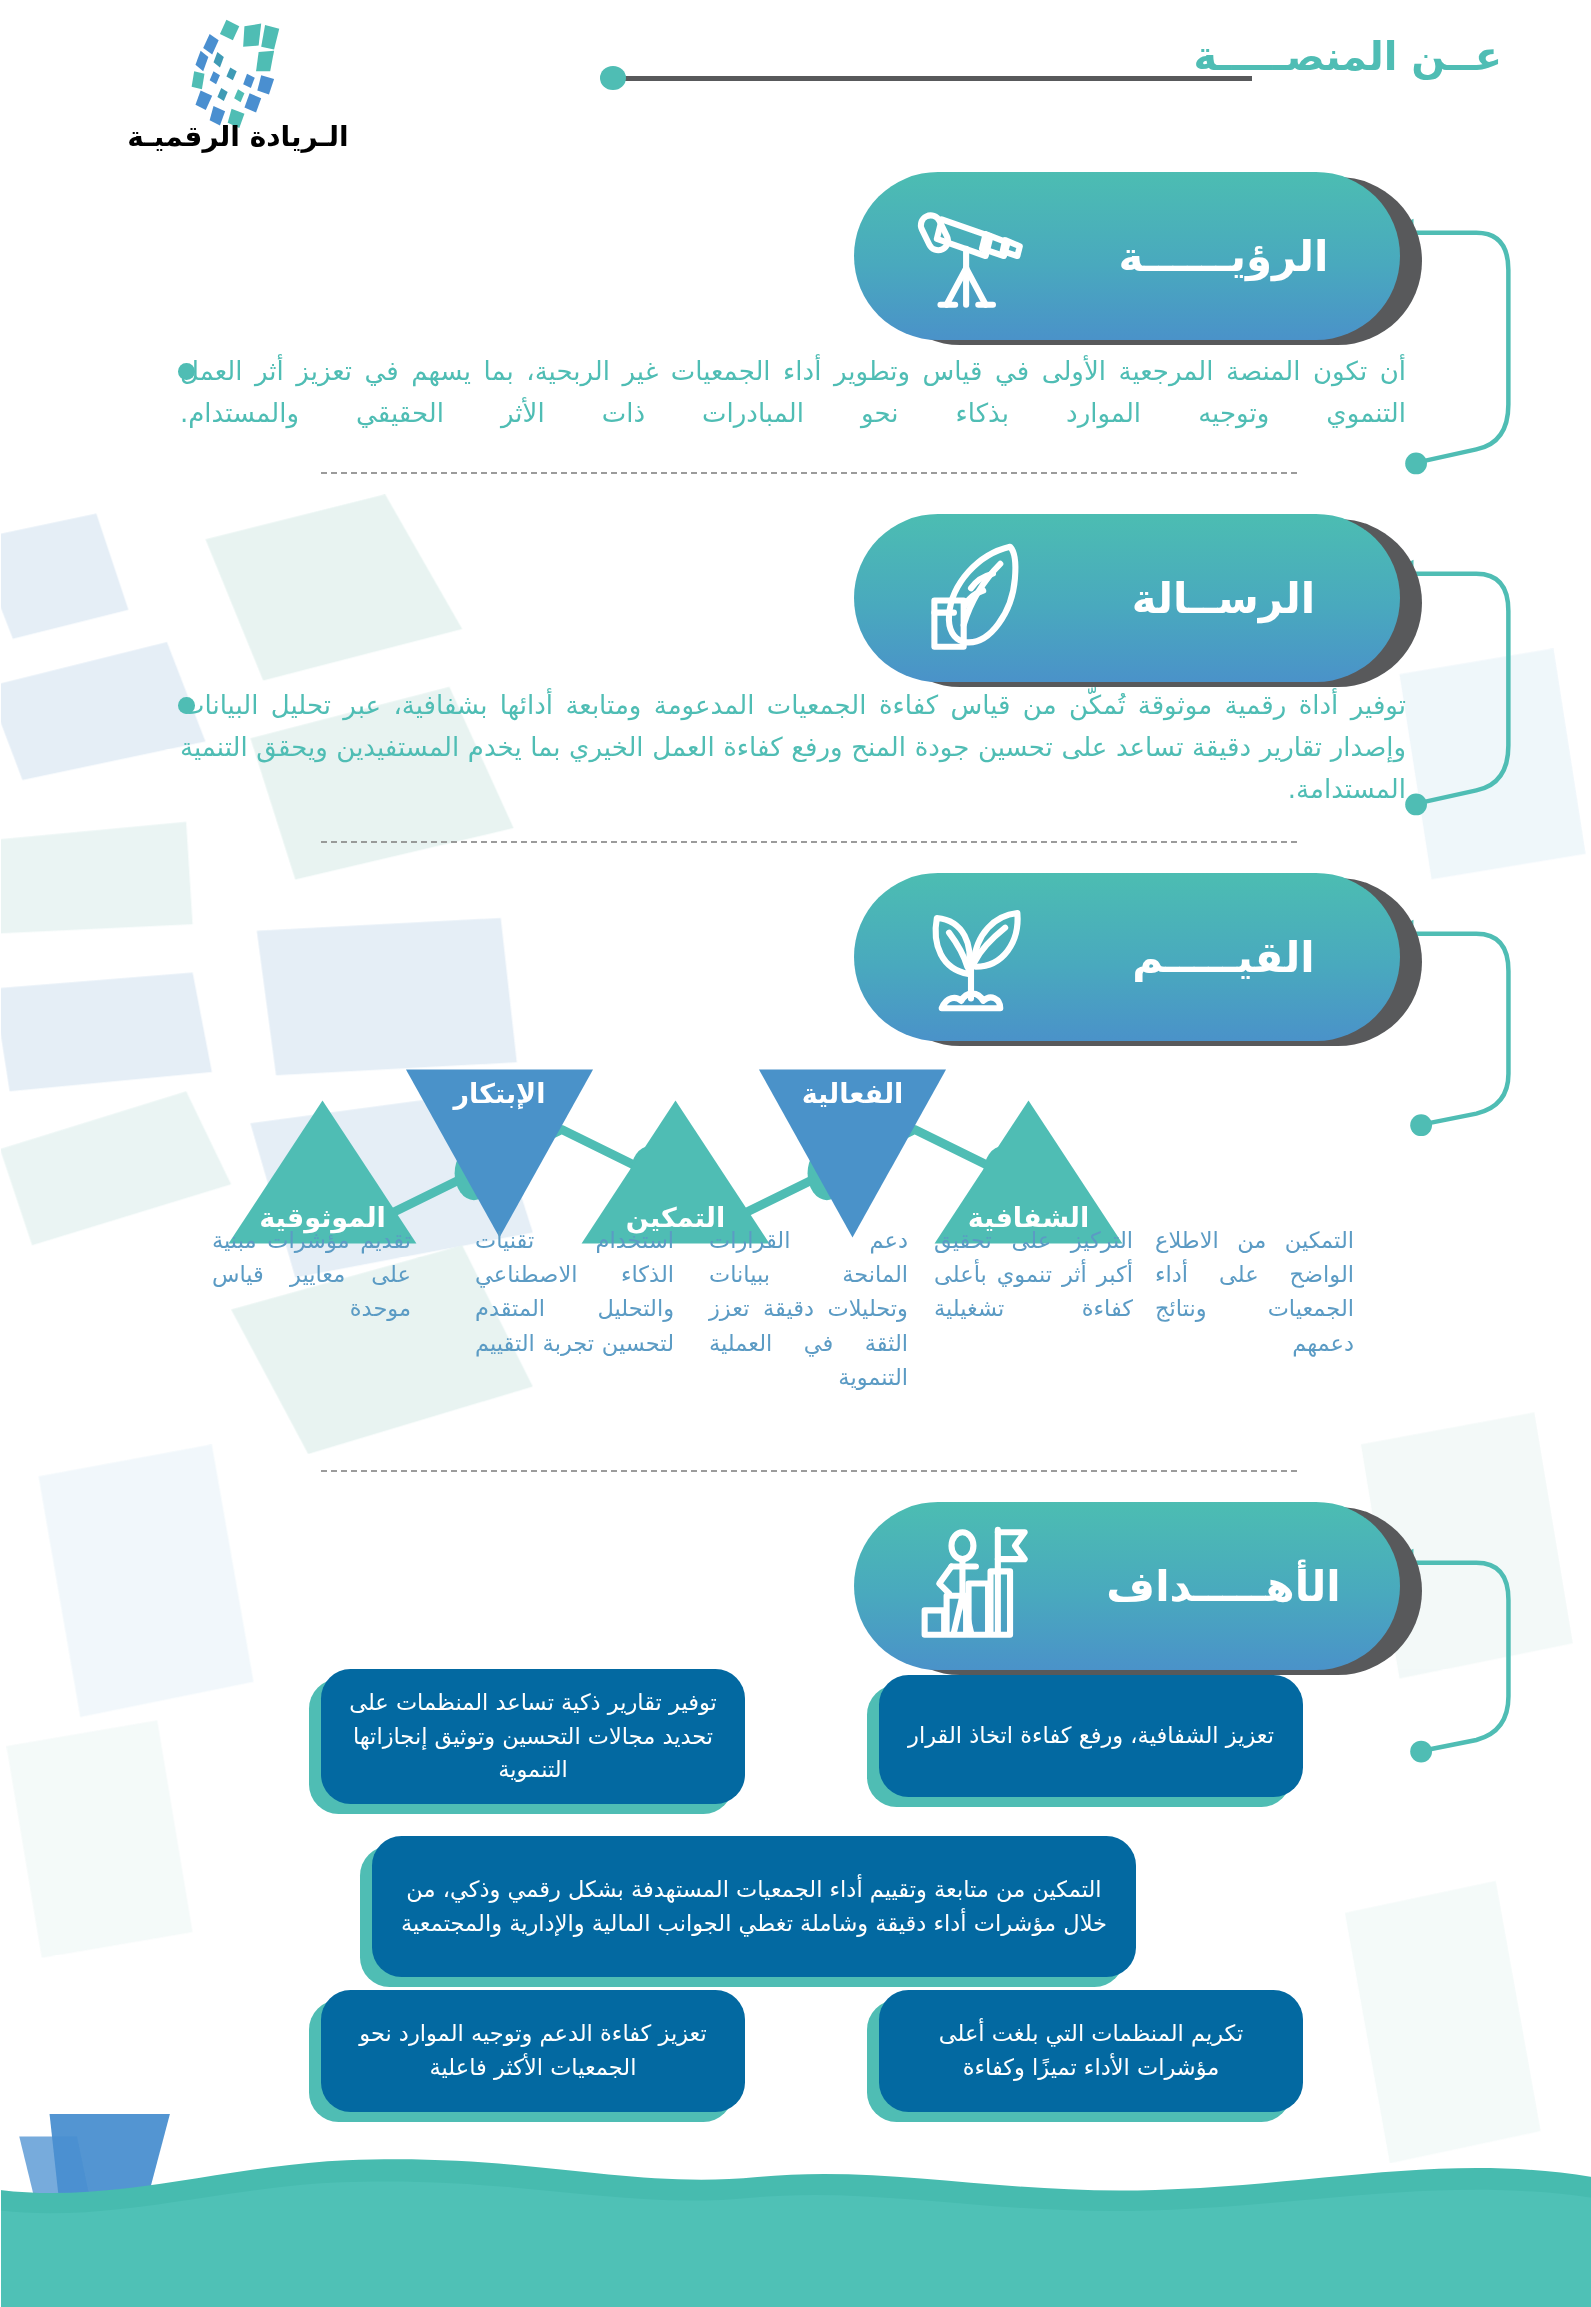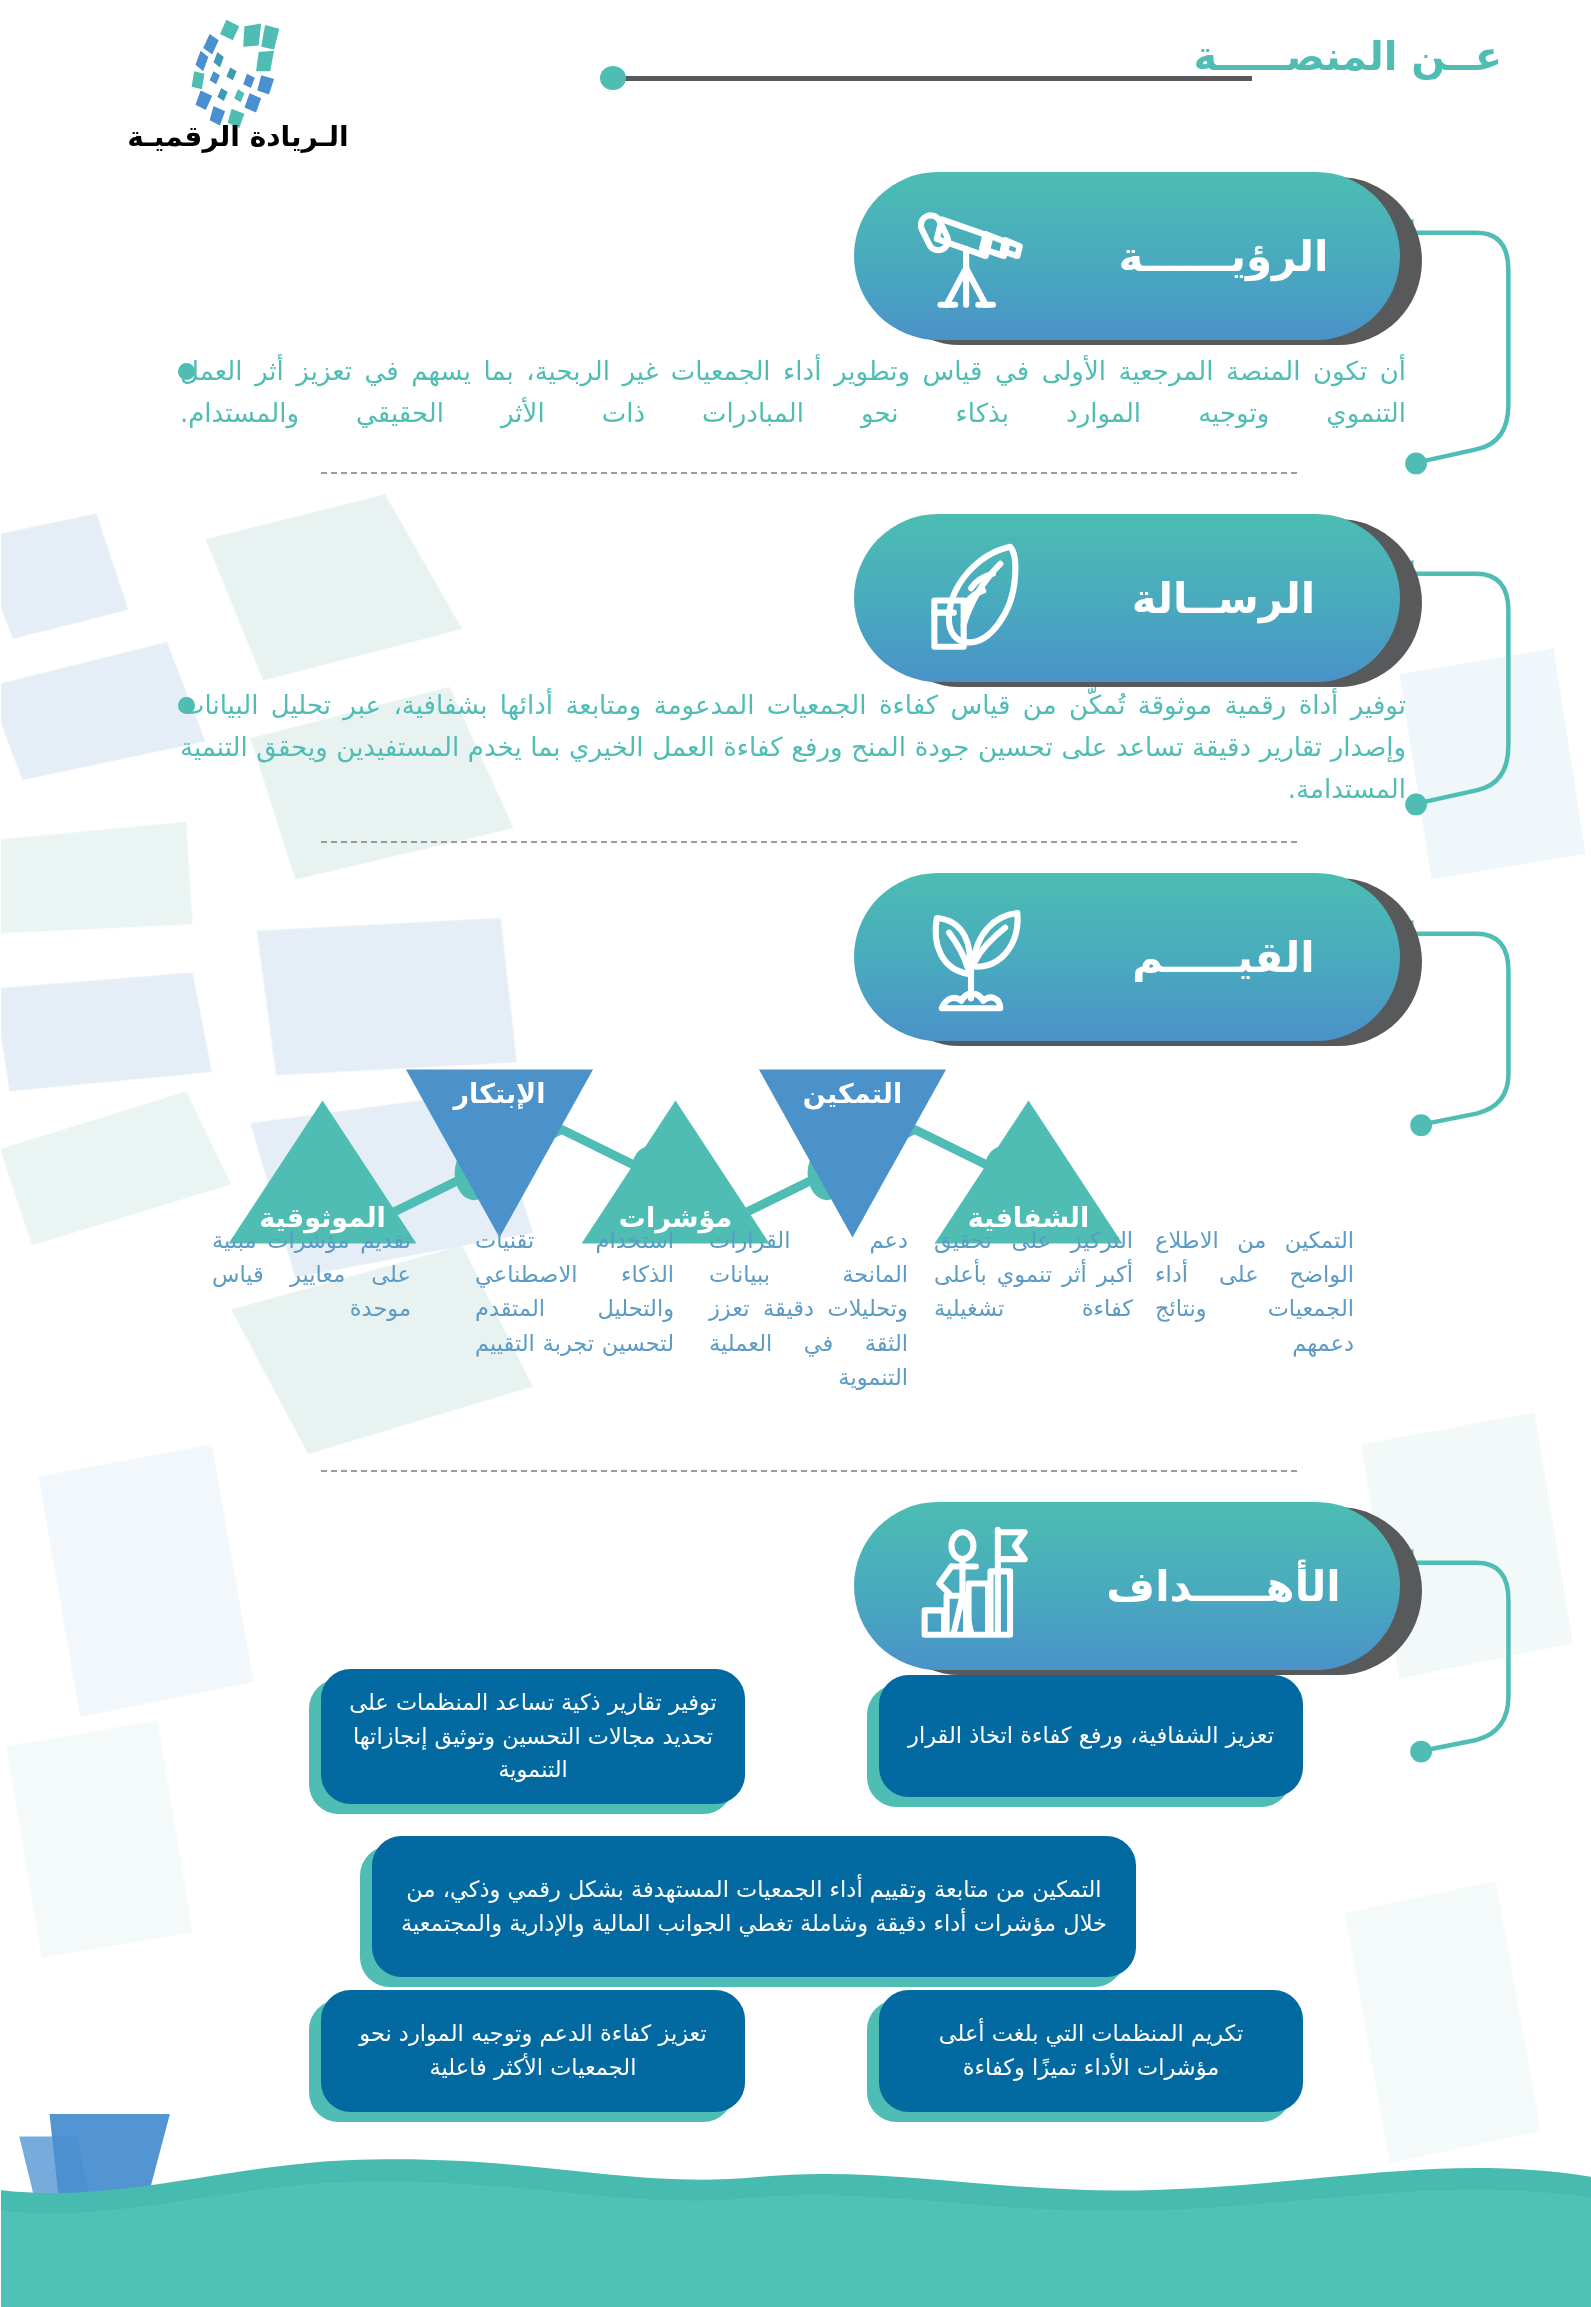--- a/index.html
+++ b/index.html
@@ -245,28 +245,28 @@
       <svg class="glyph" viewBox="0 0 300 270">
         <polygon points="4,4 296,4 150,266" fill="#4A92C9"></polygon>
       </svg>
       <div class="tri-label">الإبتكار</div>
     </div>
 
     <div class="tri up" style="left:579px;top:39px;width:193px;height:148px;">
       <svg class="glyph" viewBox="0 0 300 230">
         <polygon points="150,4 296,226 4,226" fill="#4FBDB4"></polygon>
       </svg>
-      <div class="tri-label">مؤشرات</div>
+      <div class="tri-label">التمكين</div>
     </div>
 
     <div class="tri down" style="left:756px;top:7.7px;width:193px;height:173px;">
       <svg class="glyph" viewBox="0 0 300 270">
         <polygon points="4,4 296,4 150,266" fill="#4A92C9"></polygon>
       </svg>
-      <div class="tri-label">التمكين</div>
+      <div class="tri-label">الفعالية</div>
     </div>
 
     <div class="tri up" style="left:932px;top:39px;width:193px;height:148px;">
       <svg class="glyph" viewBox="0 0 300 230">
         <polygon points="150,4 296,226 4,226" fill="#4FBDB4"></polygon>
       </svg>
       <div class="tri-label">الشفافية</div>
     </div>
   </div>
 

